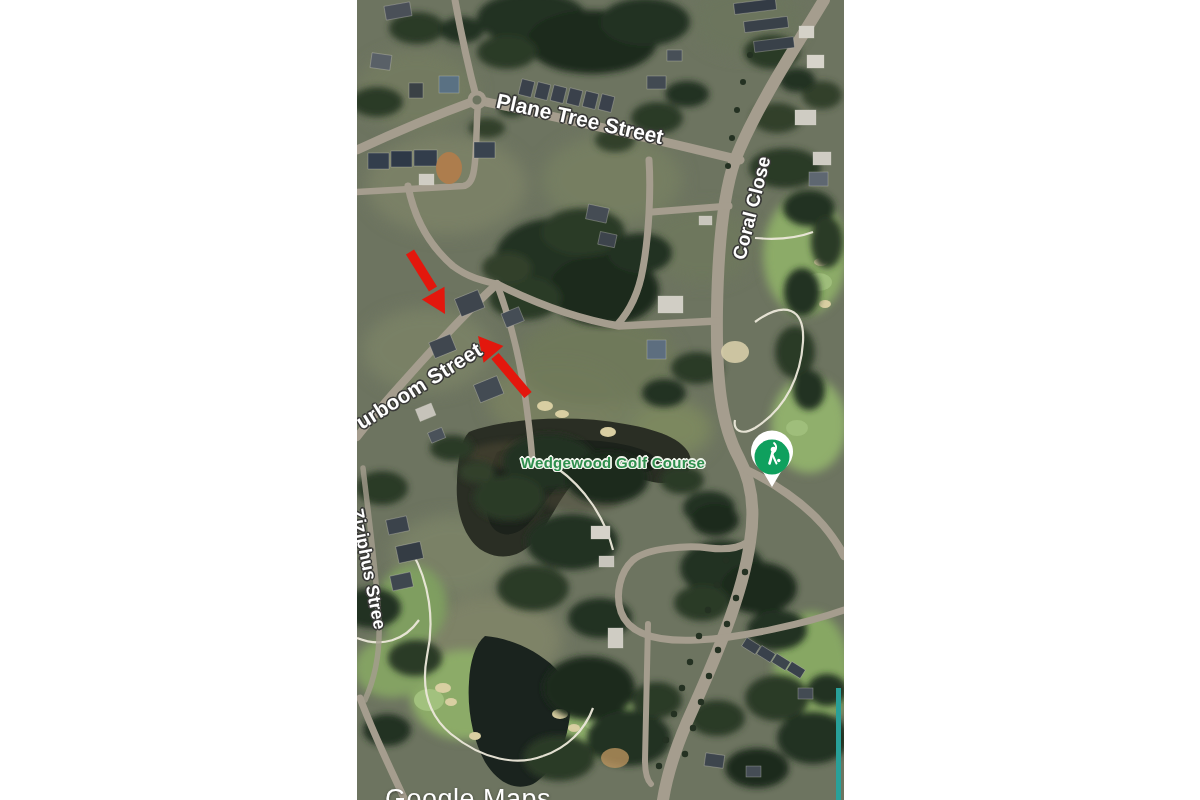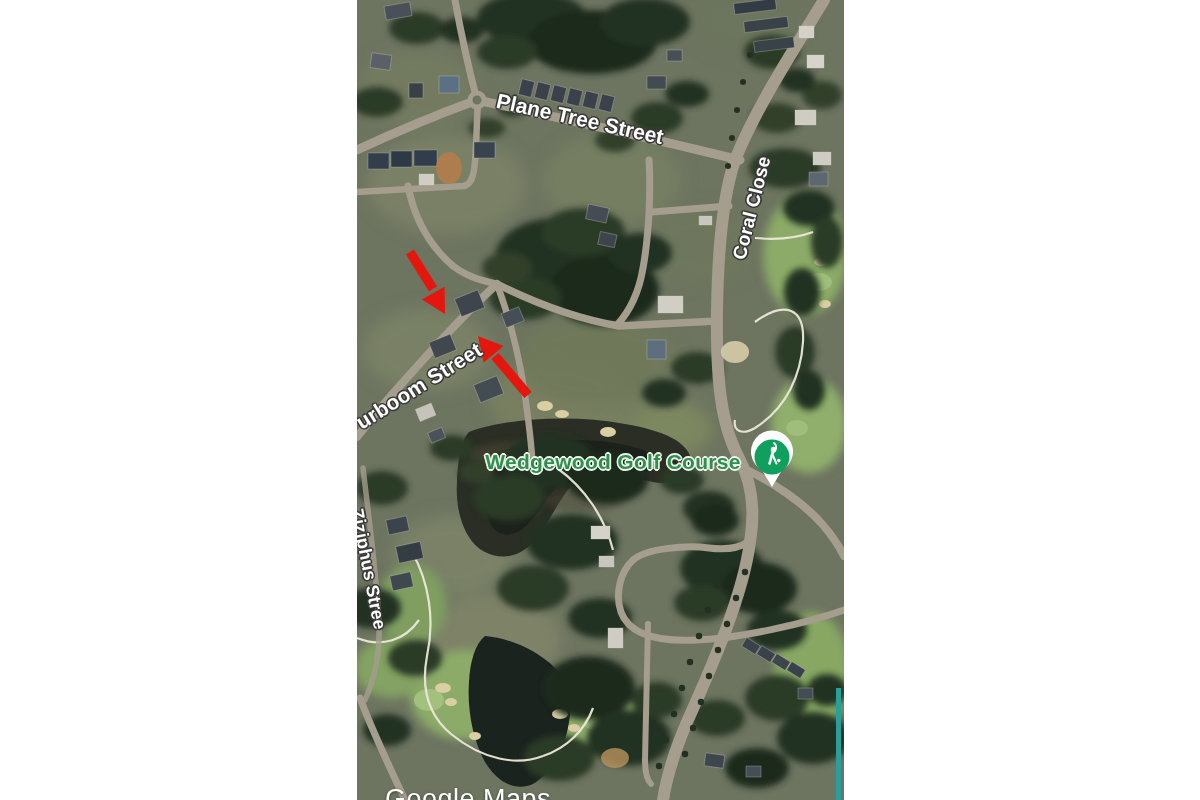--- a/index.html
+++ b/index.html
@@ -8,21 +8,21 @@
   #map-canvas{position:absolute;left:357px;top:0;width:487px;height:800px;overflow:hidden;background:#6d7460;}
   #map-canvas svg{position:absolute;left:0;top:0;}
   .street-label{position:absolute;white-space:nowrap;color:#fff;font-weight:600;z-index:5;
     text-shadow:-1px -1px 0 #3a3a38,1px -1px 0 #3a3a38,-1px 1px 0 #3a3a38,1px 1px 0 #3a3a38,
                  0 -1.6px 0 #3a3a38,0 1.6px 0 #3a3a38,-1.6px 0 0 #3a3a38,1.6px 0 0 #3a3a38;}
   #label-plane-tree{left:223px;top:119px;font-size:21px;transform:translate(-50%,-50%) rotate(12.5deg);}
   #label-coral-close{left:395px;top:208px;font-size:19px;transform:translate(-50%,-50%) rotate(-76deg);}
   #label-keurboom{left:62px;top:386px;font-size:21px;transform:translate(-50%,-50%) rotate(-32deg);}
   #label-ziziphus{left:11px;top:569px;font-size:18px;transform:translate(-50%,-50%) rotate(79deg);}
   #label-golf{position:absolute;left:256px;top:462px;transform:translate(-50%,-50%);white-space:nowrap;
-    font-size:21px;font-weight:700;z-index:5;letter-spacing:.3px;
+    font-size:15px;font-weight:700;z-index:5;letter-spacing:.3px;
     text-shadow:-1px -1px 0 #eef3ea,1px -1px 0 #eef3ea,-1px 1px 0 #eef3ea,1px 1px 0 #eef3ea,
                  0 -1.6px 0 #eef3ea,0 1.6px 0 #eef3ea,-1.6px 0 0 #eef3ea,1.6px 0 0 #eef3ea;}
   #watermark{position:absolute;left:28px;top:784px;font-size:27px;font-weight:500;z-index:6;
     letter-spacing:.5px;text-shadow:0 1px 3px rgba(0,0,0,.5);}
   .whitewall{position:absolute;top:0;height:800px;background:#fff;z-index:10;}
 </style>
 </head>
 <body>
 
 <div id="stage">

